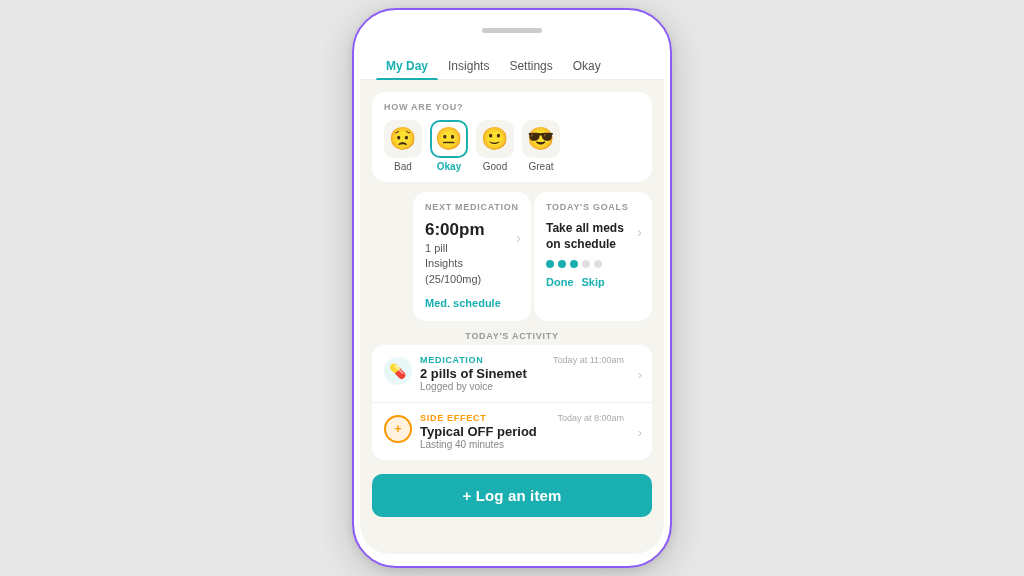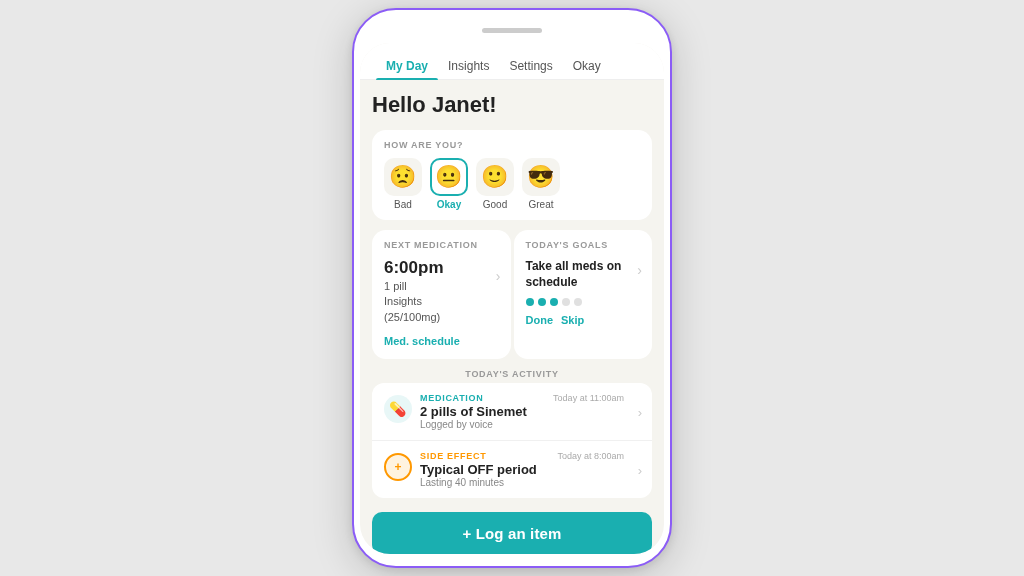--- a/index.html
+++ b/index.html
@@ -129,20 +129,21 @@
       color: #555;
     }
     .mood-label.selected {
       color: #1aafb0;
       font-weight: 600;
     }
     
     .two-col {
       display: flex;
       gap: 3px;
+      margin-left: 41px;
     }
     .two-col .card {
       flex: 1;
     }
     
     .med-card {
       position: relative;
     }
     .med-time {
       font-size: 17px;
@@ -320,21 +321,20 @@
 
     <div class="nav">
       <div class="nav-item active">My Day</div>
       <div class="nav-item">Insights</div>
       <div class="nav-item">Settings</div>
       <div class="nav-item">Okay</div>
     </div>
 
     <div class="content">
 
-      <div class="greeting">Hello Janet!</div>
 
       <div class="card">
         <div class="card-label">HOW ARE YOU?</div>
         <div class="mood-row">
           <div class="mood-item">
             <div class="mood-emoji-wrap">😟</div>
             <div class="mood-label">Bad</div>
           </div>
           <div class="mood-item">
             <div class="mood-emoji-wrap selected">😐</div>

